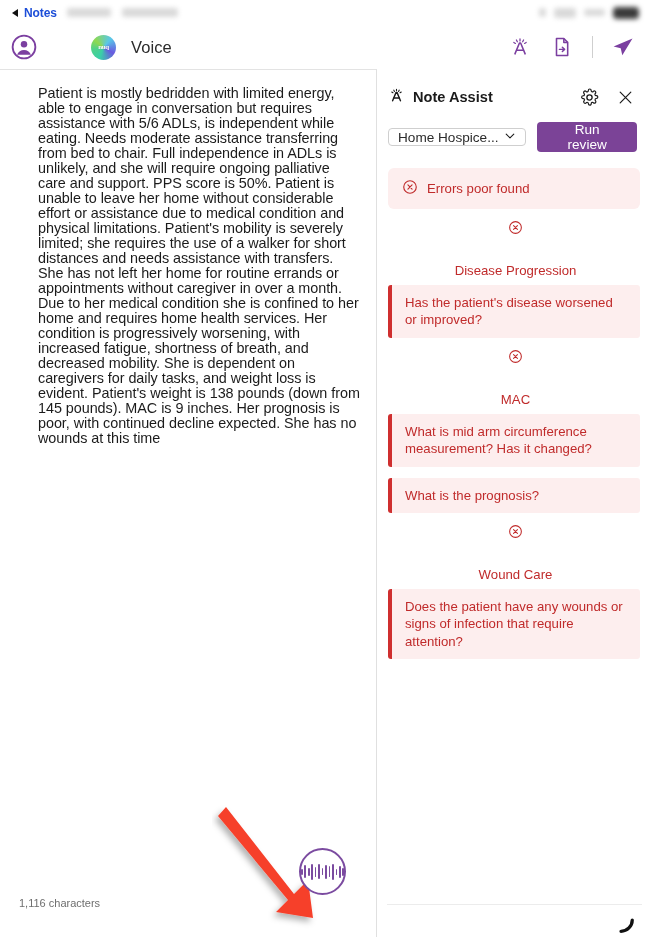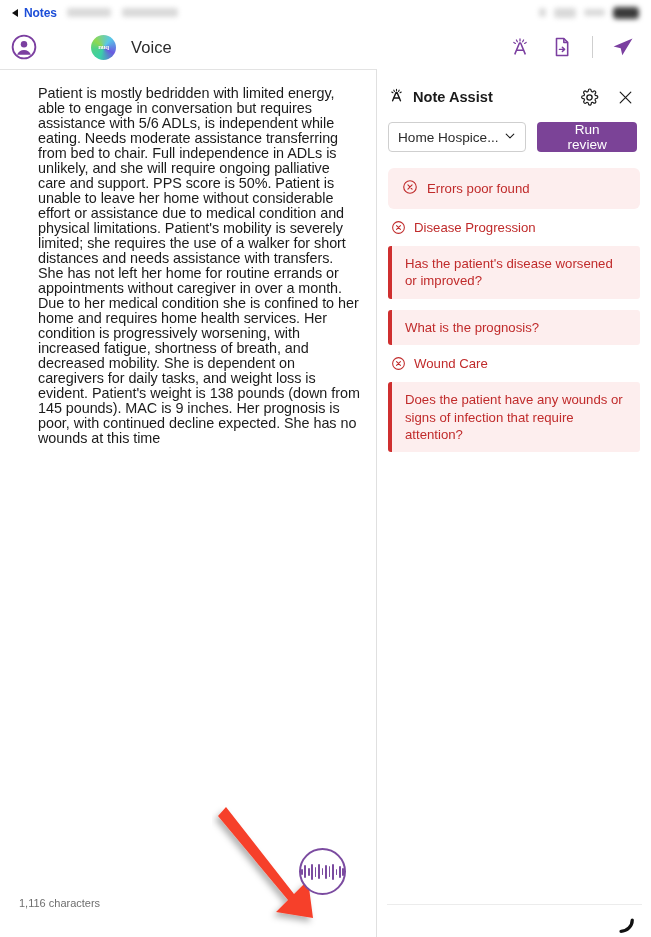--- a/index.html
+++ b/index.html
@@ -100,41 +100,41 @@
 
   
   .assist-pane { flex:1; background:#fff; position:relative; }
   .assist-head {
     display:flex; align-items:center; padding: 16px 14px 0 11px; gap:8px;text-align:right;
   }
   .assist-title { font-size:14.6px; font-weight:700; color:#1b1b1b; }
   .assist-head-actions { margin-left:auto; display:flex; align-items:center; gap:12px; }
   .assist-controls { display:flex; align-items:center; gap:11px; padding: 13px 14px 0 11px; }
   .select-box {
-    width:139px; height:30px; border:1px solid #cfcfcf; border-radius:4px;
+    width:139px; height:18px; border:1px solid #cfcfcf; border-radius:4px;
     background:#fff; display:flex; align-items:center; padding: 0 8px 0 9px;
     font-size:13.6px; color:#2b2b2b; cursor:pointer;
   }
   .select-box .chev { margin-left:auto; }
   .run-btn {
     height:30px; padding: 0 16px; border:none; border-radius:4px;
     background:#7b4397; color:#fff; font-size:13.6px; cursor:pointer;
     font-family:"Liberation Sans", sans-serif;
     display:flex; align-items:center;
   }
 
   .assist-list { padding: 16px 11px 0 11px; }
   .banner {
     background:#fdeeee; border-radius:6px;
     height:41px; display:flex; align-items:center; gap:9px;
     padding: 0 14px; margin-bottom: 11px;
   }
   .banner-text { font-size:13.2px; color:#c02b2b; }
   .sec { margin-bottom: 11px; }
-  .sec-head { display:flex; align-items:flex-start; gap:8px; padding-left:3px; margin-bottom:7px; }
+  .sec-head { display:flex; align-items:center; gap:24px; padding-left:3px; margin-bottom:7px;flex-direction:column; }
   .sec-title { font-size:13.2px; color:#c02b2b; }
   .sec-card {
     background:#fdeeee; border-left:4px solid #cf2f2f; border-radius:3px;
     padding: 9px 12px 9px 13px;
     font-size:13.2px; line-height:17.4px; color:#c02b2b;
   }
 
   .assist-footer-line {
     position:absolute; left:10px; right:9px; bottom:32px; height:1px; background:#ececec;
   }
@@ -295,20 +295,32 @@
               <svg width="15" height="15" viewBox="0 0 24 24" fill="none">
                 <circle cx="12" cy="12" r="9.4" stroke="#c02b2b" stroke-width="1.7"></circle>
                 <path d="M8.9 8.9 15.1 15.1M15.1 8.9 8.9 15.1" stroke="#c02b2b" stroke-width="1.7" stroke-linecap="round"></path>
               </svg>
             </span>
             <span class="sec-title">Disease Progression</span>
           </div>
           <div class="sec-card">Has the patient's disease worsened or improved?</div>
         </div>
 
+        <div class="sec">
+          <div class="sec-head">
+            <span>
+              <svg width="15" height="15" viewBox="0 0 24 24" fill="none">
+                <circle cx="12" cy="12" r="9.4" stroke="#c02b2b" stroke-width="1.7"></circle>
+                <path d="M8.9 8.9 15.1 15.1M15.1 8.9 8.9 15.1" stroke="#c02b2b" stroke-width="1.7" stroke-linecap="round"></path>
+              </svg>
+            </span>
+            <span class="sec-title">MAC</span>
+          </div>
+          <div class="sec-card">What is mid arm circumference measurement? Has it changed?</div>
+        </div>
 
         <div class="sec">
           <div class="sec-card">What is the prognosis?</div>
         </div>
 
 
         <div class="sec">
           <div class="sec-head">
             <span>
               <svg width="15" height="15" viewBox="0 0 24 24" fill="none">

